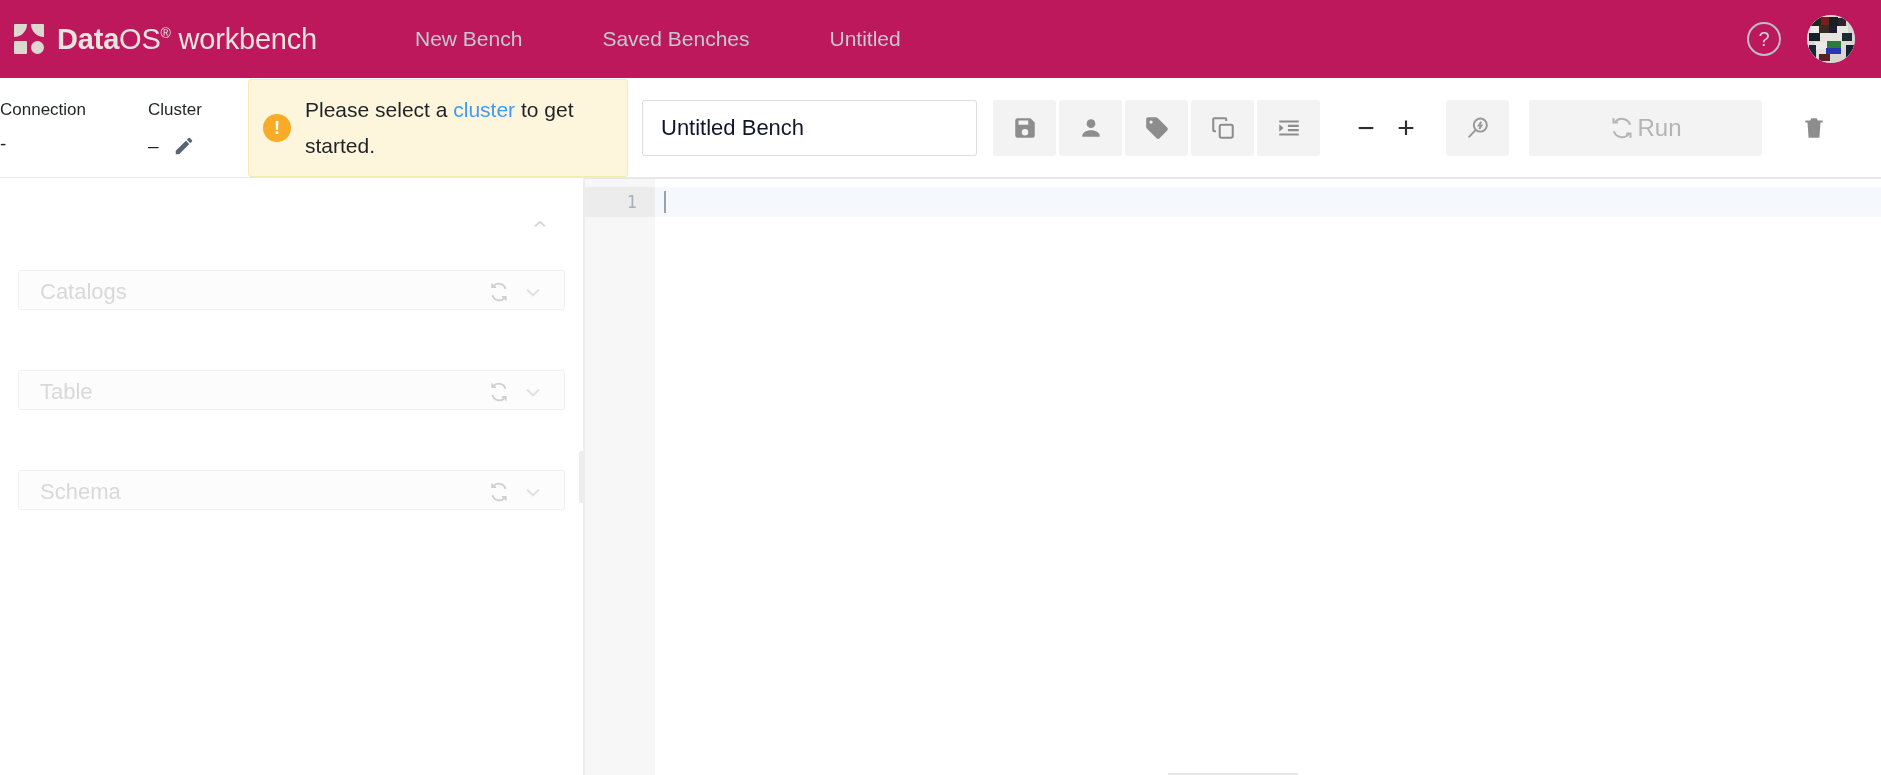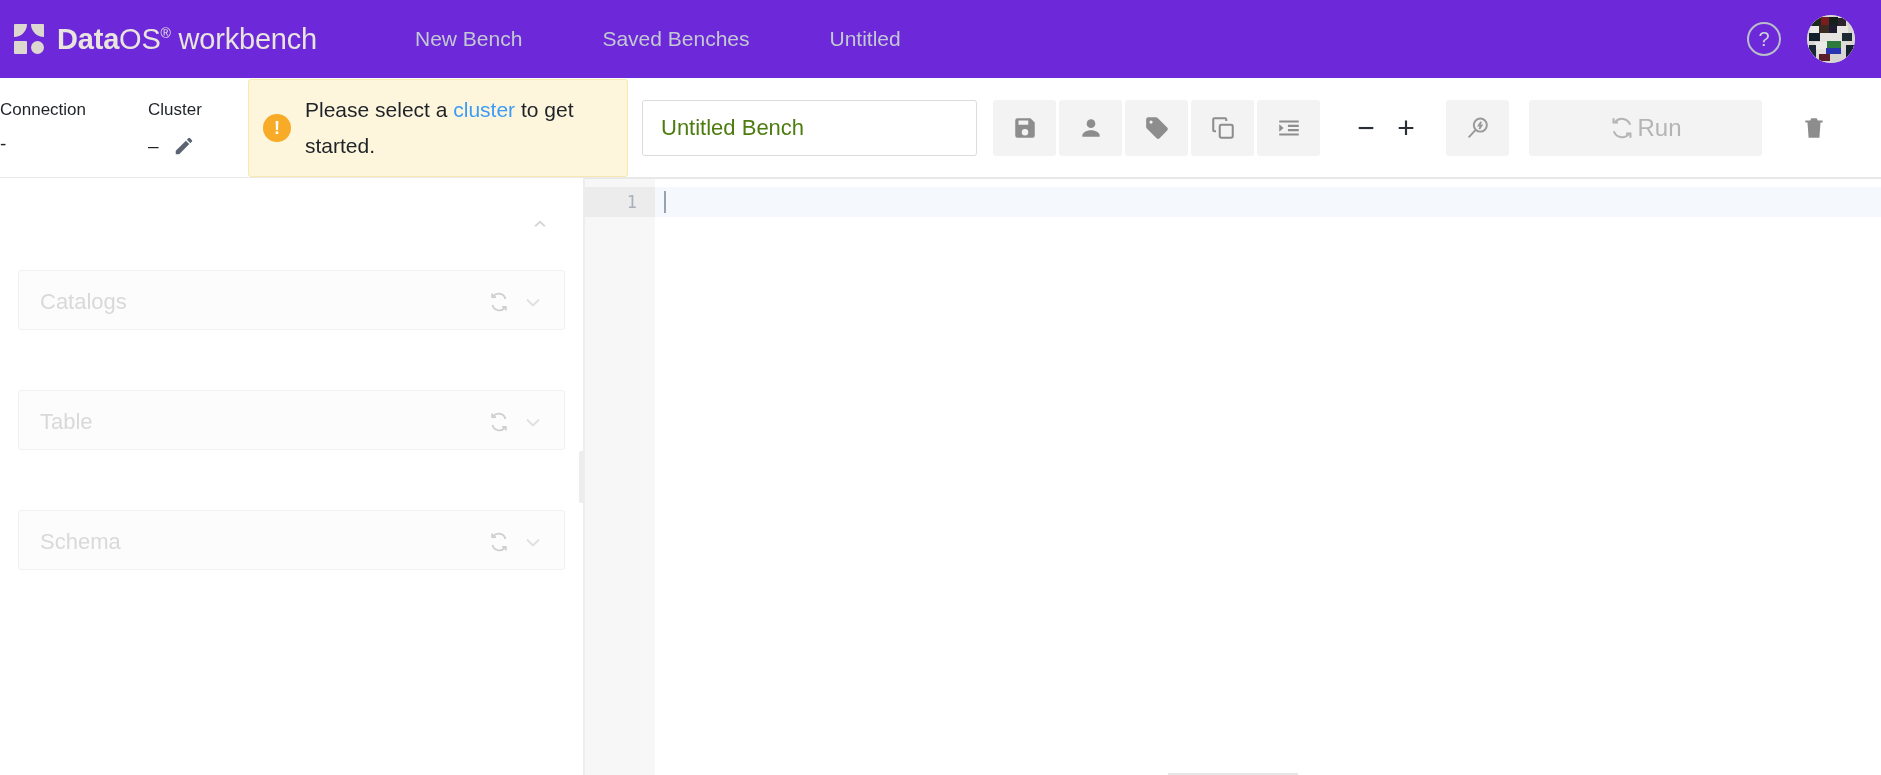--- a/index.html
+++ b/index.html
@@ -8,21 +8,21 @@
     margin: 0; padding: 0;
     width: 1881px; height: 775px;
     background: #ffffff;
     font-family: "Liberation Sans", sans-serif;
     overflow: hidden;
   }
 
   
   .topbar {
     height: 78px;
-    background: #6d28d9;
+    background: #be185d;
     display: flex;
     align-items: center;
     padding: 0 26px 0 14px;
     position: relative;
   }
   .brand {
     display: flex;
     align-items: center;
     gap: 13px;
     margin-right: 66px;
@@ -153,21 +153,21 @@
   .alert-text a { color: #3d9bf5; text-decoration: none; cursor: pointer; }
 
   .bench-title-input {
     width: 335px;
     height: 56px;
     margin-left: 14px;
     border: 1px solid #dcdcdc;
     border-radius: 3px;
     padding: 16px 18px;
     font-size: 22px;
-    color: #4d7c0f;
+    color: #0f172a;
     font-family: "Liberation Sans", sans-serif;
     background: #fff;
     outline: none;
   }
 
   .icon-group {
     display: flex;
     margin-left: 16px;
     gap: 3px;
   }
@@ -259,21 +259,21 @@
   .collapse-btn {
     background: transparent; border: none;
     cursor: pointer;
     color: #d5d5d5;
     display: flex; align-items: center; justify-content: center;
     width: 30px; height: 30px;
   }
 
   .select-field {
     position: relative;
-    height: 60px;
+    height: 40px;
     margin: 0 0 60px 0;
     background: #fcfcfc;
     border: 1px solid #f0f0f0;
     border-radius: 3px;
     display: flex;
     align-items: center;
     padding: 4px 14px 0 21px;
     cursor: pointer;
   }
   .select-field .ph {

